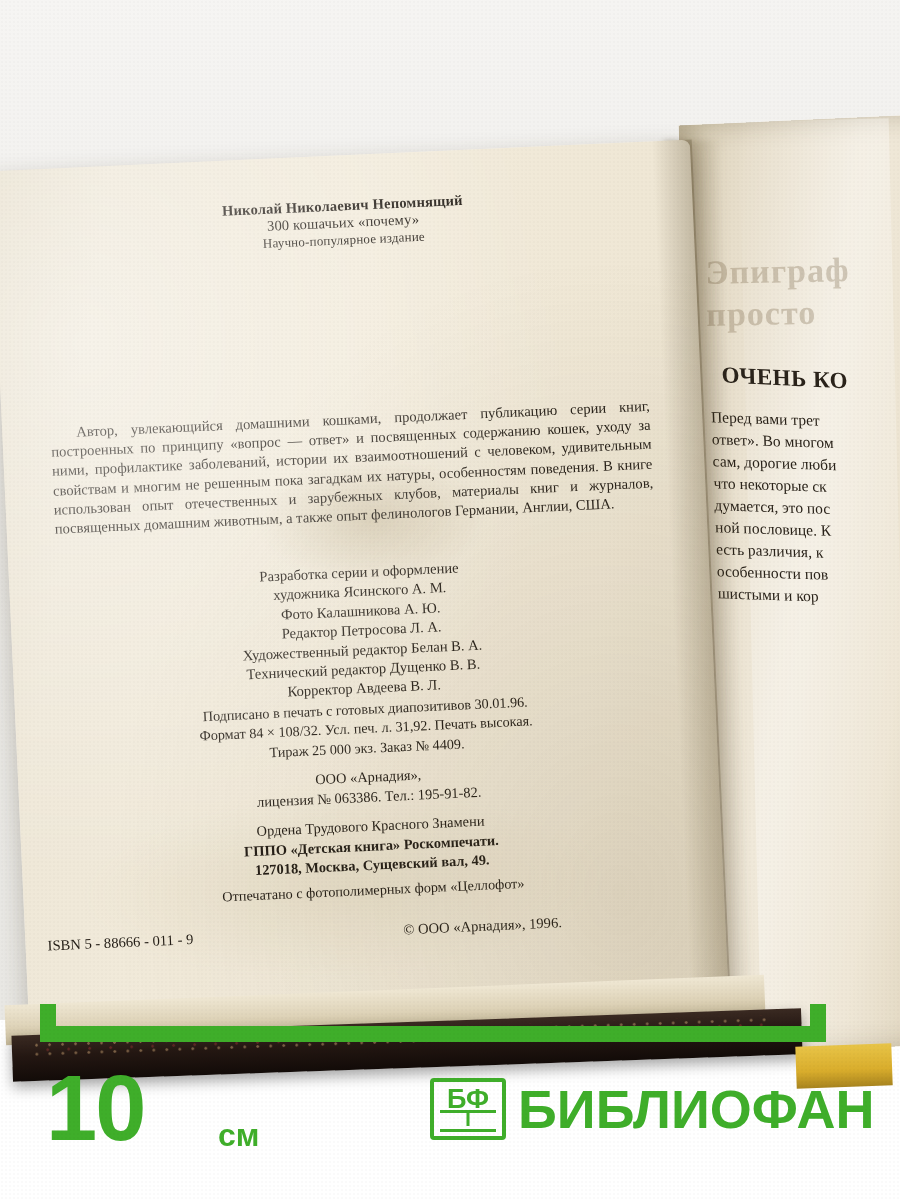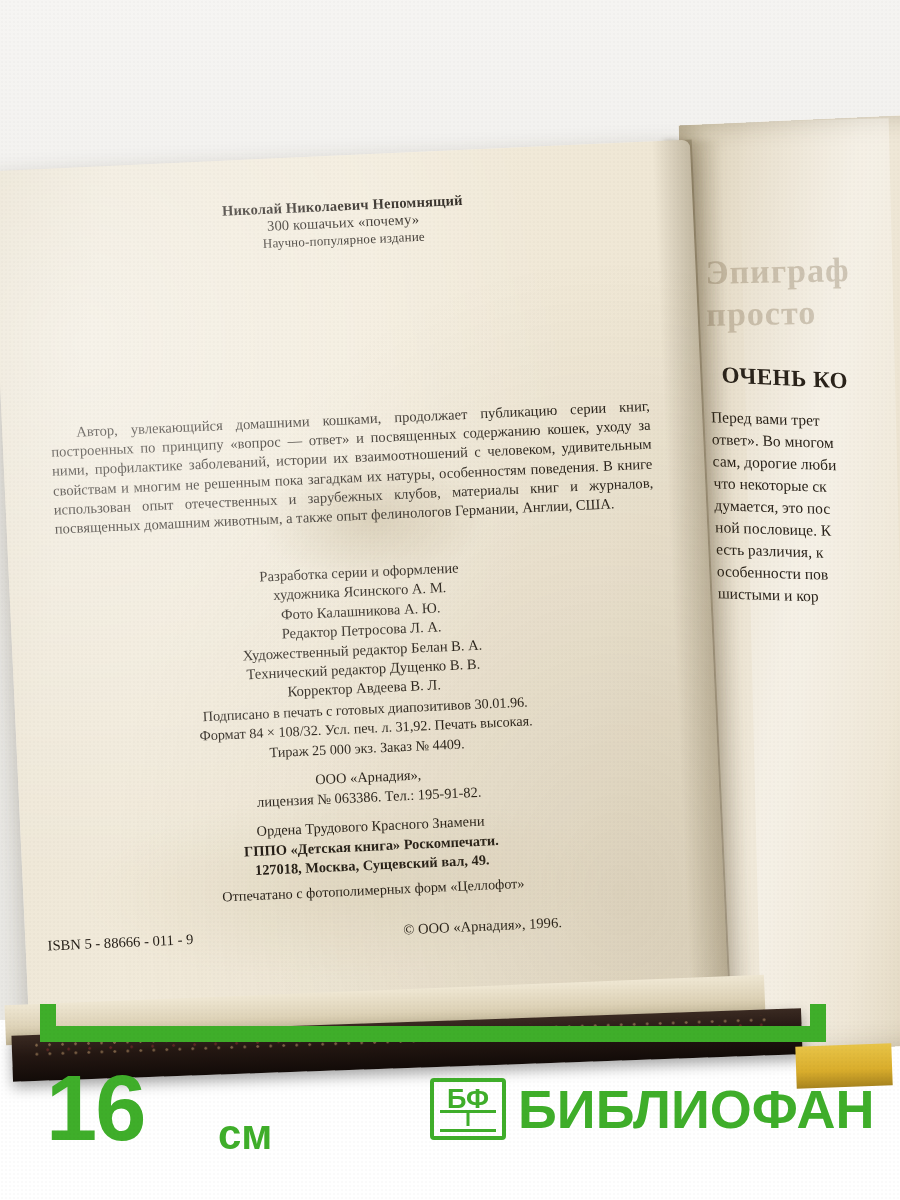--- a/index.html
+++ b/index.html
@@ -320,21 +320,21 @@
     line-height: 92px;
     letter-spacing: -2px;
   }
   .scale-unit {
     position: absolute;
     left: 218px;
     top: 1118px;
     color: #3fae2a;
     font-family: "Liberation Sans", sans-serif;
     font-weight: bold;
-    font-size: 42px;
+    font-size: 32px;
     line-height: 34px;
   }
 
   .brand {
     position: absolute;
     left: 430px;
     top: 1078px;
     display: flex;
     align-items: center;
     gap: 12px;
@@ -482,21 +482,21 @@
       <div class="page-edge-shadow"></div>
     </div>
 
     <div class="block-edge"></div>
     <div class="cover-strip"></div>
     <div class="cover-speckle"></div>
     <div class="cover-yellow"></div>
   </div>
 
   <div class="scale-bar"></div>
-  <div class="scale-label">16</div>
+  <div class="scale-label">10</div>
   <div class="scale-unit">см</div>
 
   <div class="brand">
     <div class="brand-mark">
       <div class="bf">БФ</div>
       <div class="book-open"></div>
     </div>
     <div class="brand-name">БИБЛИОФАН</div>
   </div>
 

